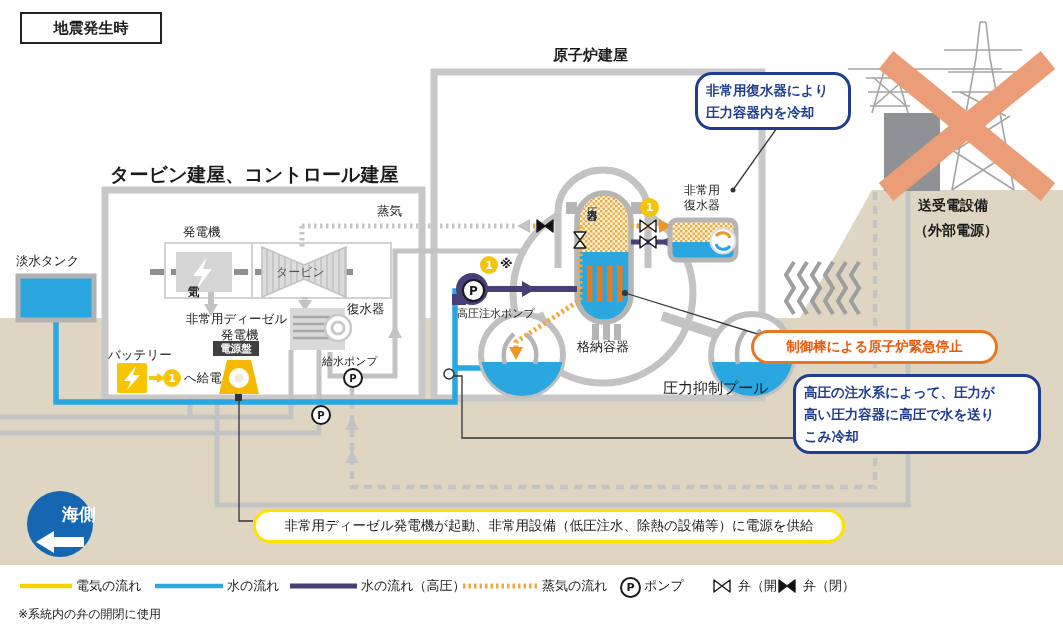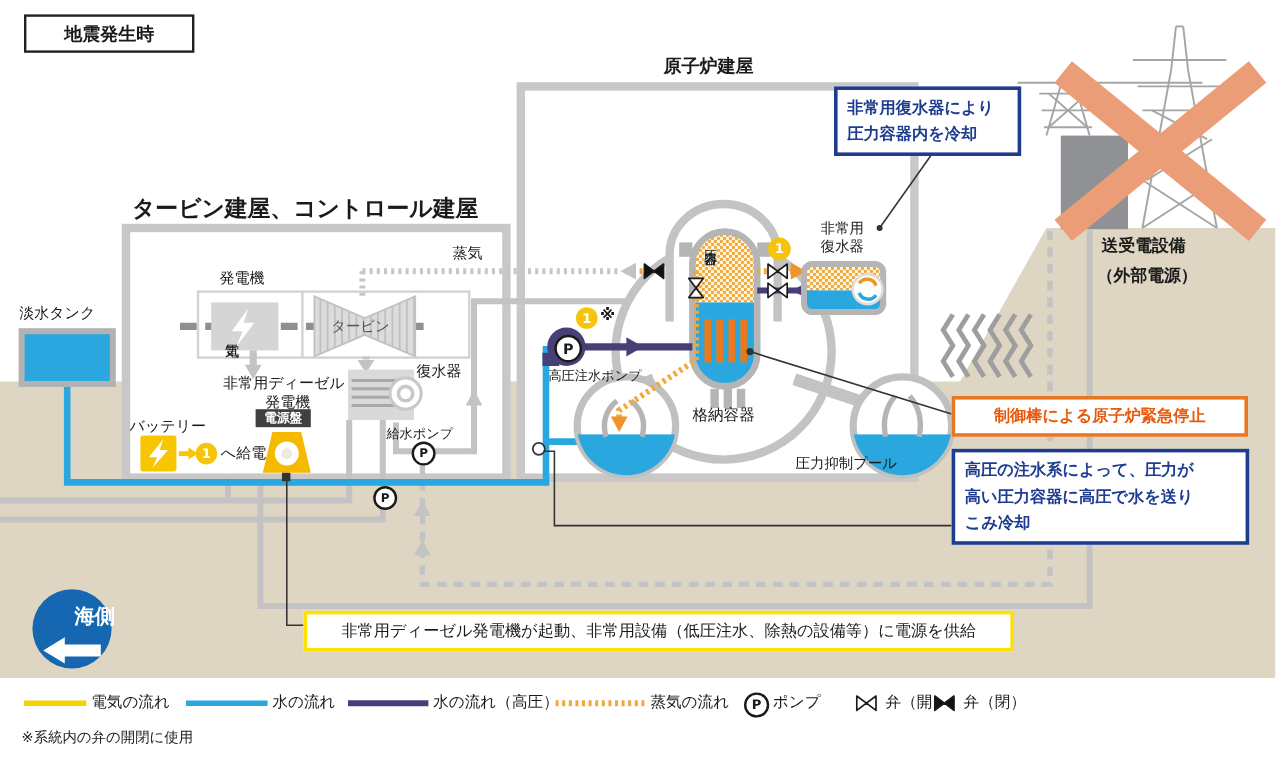--- a/index.html
+++ b/index.html
@@ -8,21 +8,21 @@
   #bg-svg{position:absolute;left:0;top:0;}
   .lbl{position:absolute;white-space:nowrap;line-height:1.2;}
   .b{font-weight:bold;}
   .vert{writing-mode:vertical-rl;text-orientation:upright;}
   .titlebox{position:absolute;left:20px;top:12px;width:138px;height:28px;border:2px solid #222;
             display:flex;align-items:center;justify-content:center;font-size:15px;font-weight:bold;}
   .marker{position:absolute;background:#f6c50b;color:#fff;border-radius:50%;
           display:flex;align-items:center;justify-content:center;font-weight:bold;font-size:11px;}
   .pcircle{position:absolute;background:#fff;border:2px solid #1a1a1a;border-radius:50%;
            display:flex;align-items:center;justify-content:center;font-weight:bold;}
-  .notebox{position:absolute;background:#fff;}
+  .notebox{position:absolute;background:#fff;border-radius:17px;}
   .note-blue{border:3px solid #1e3d8f;color:#1e3d8f;font-weight:bold;font-size:13.5px;line-height:22px;padding:4px 8px;}
   .note-orange{border:3px solid #e87722;color:#e8590c;font-weight:bold;font-size:13.5px;
                display:flex;align-items:center;justify-content:center;}
   .note-yellow{border:3.5px solid #ffe100;color:#1a1a1a;font-size:13.5px;
                display:flex;align-items:center;justify-content:center;}
   .tag{position:absolute;background:#404040;color:#fff;font-size:10.5px;font-weight:bold;
        display:flex;align-items:center;justify-content:center;}
 </style>
 </head>
 <body>
@@ -261,40 +261,40 @@
 <div class="lbl" style="left:347px;top:301px;font-size:12.5px;">復水器</div>
 <div class="lbl" style="left:322px;top:355px;font-size:11px;">給水ポンプ</div>
 <div class="lbl" style="left:186px;top:311px;font-size:12.5px;">非常用ディーゼル</div>
 <div class="lbl" style="left:221px;top:327px;font-size:12.5px;">発電機</div>
 <div class="tag" style="left:213px;top:341px;width:46px;height:15px;">電源盤</div>
 <div class="lbl" style="left:108px;top:347px;font-size:12.5px;">バッテリー</div>
 <div class="lbl" style="left:184px;top:370px;font-size:12.5px;">へ給電</div>
 <div class="lbl" style="left:457px;top:307px;font-size:11px;">高圧注水ポンプ</div>
 <div class="lbl vert" style="left:585px;top:199px;font-size:11px;letter-spacing:1px;text-shadow:0 0 2px #fff,0 0 2px #fff;">圧力容器</div>
 <div class="lbl" style="left:577px;top:339px;font-size:13px;">格納容器</div>
-<div class="lbl" style="left:663px;top:379px;font-size:12px;">圧力抑制プール</div>
+<div class="lbl" style="left:663px;top:379px;font-size:15px;">圧力抑制プール</div>
 <div class="lbl" style="left:684px;top:183px;font-size:12px;">非常用</div>
 <div class="lbl" style="left:684px;top:198px;font-size:12px;">復水器</div>
 <div class="lbl b" style="left:43px;top:504px;font-size:17px;color:#fff;margin-left:19px;">海側</div>
 
 <div class="marker" style="left:640px;top:198px;width:19px;height:19px;">1</div>
 <div class="marker" style="left:480px;top:256px;width:18px;height:18px;">1</div>
 <div class="marker" style="left:163px;top:369px;width:18px;height:18px;">1</div>
 <div class="lbl b" style="left:500px;top:256px;font-size:13px;">※</div>
 
 <div class="pcircle" style="left:343px;top:368px;width:16px;height:16px;font-size:10px;">P</div>
 <div class="pcircle" style="left:311px;top:405px;width:16px;height:16px;font-size:10px;">P</div>
 <div class="pcircle" style="left:462px;top:279px;width:19px;height:19px;font-size:12px;border-width:2.5px;">P</div>
 <div class="pcircle" style="left:620px;top:577px;width:17px;height:17px;font-size:11px;">P</div>
 
 <div class="notebox note-blue" style="left:695px;top:72px;width:134px;">
   <div>非常用復水器により</div>
   <div>圧力容器内を冷却</div>
 </div>
-<div class="notebox note-orange" style="left:793px;top:330px;width:241px;height:28px;justify-content:center;">
+<div class="notebox note-orange" style="left:751px;top:330px;width:241px;height:28px;justify-content:center;">
   <span>制御棒による原子炉緊急停止</span>
 </div>
 <div class="notebox note-yellow" style="left:253px;top:509px;width:586px;height:28px;">
   <span>非常用ディーゼル発電機が起動、非常用設備（低圧注水、除熱の設備等）に電源を供給</span>
 </div>
 <div class="notebox note-blue" style="left:793px;top:374px;width:226px;">
   <div>高圧の注水系によって、圧力が</div>
   <div>高い圧力容器に高圧で水を送り</div>
   <div>こみ冷却</div>
 </div>

